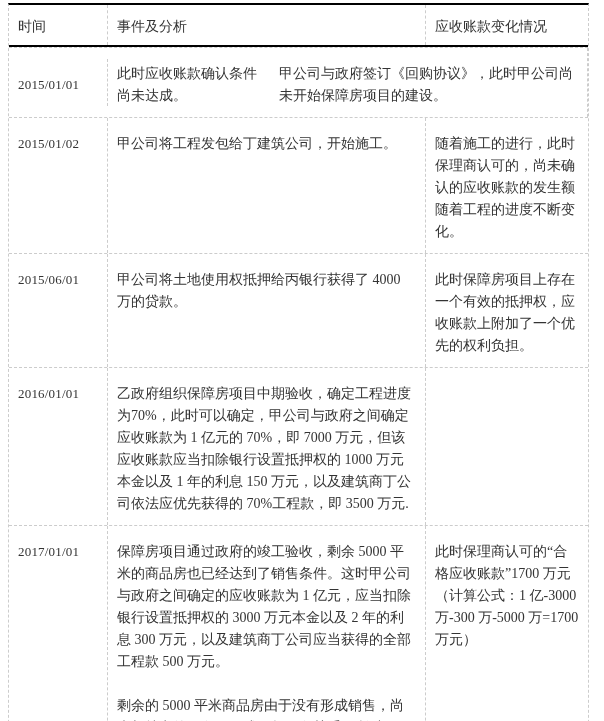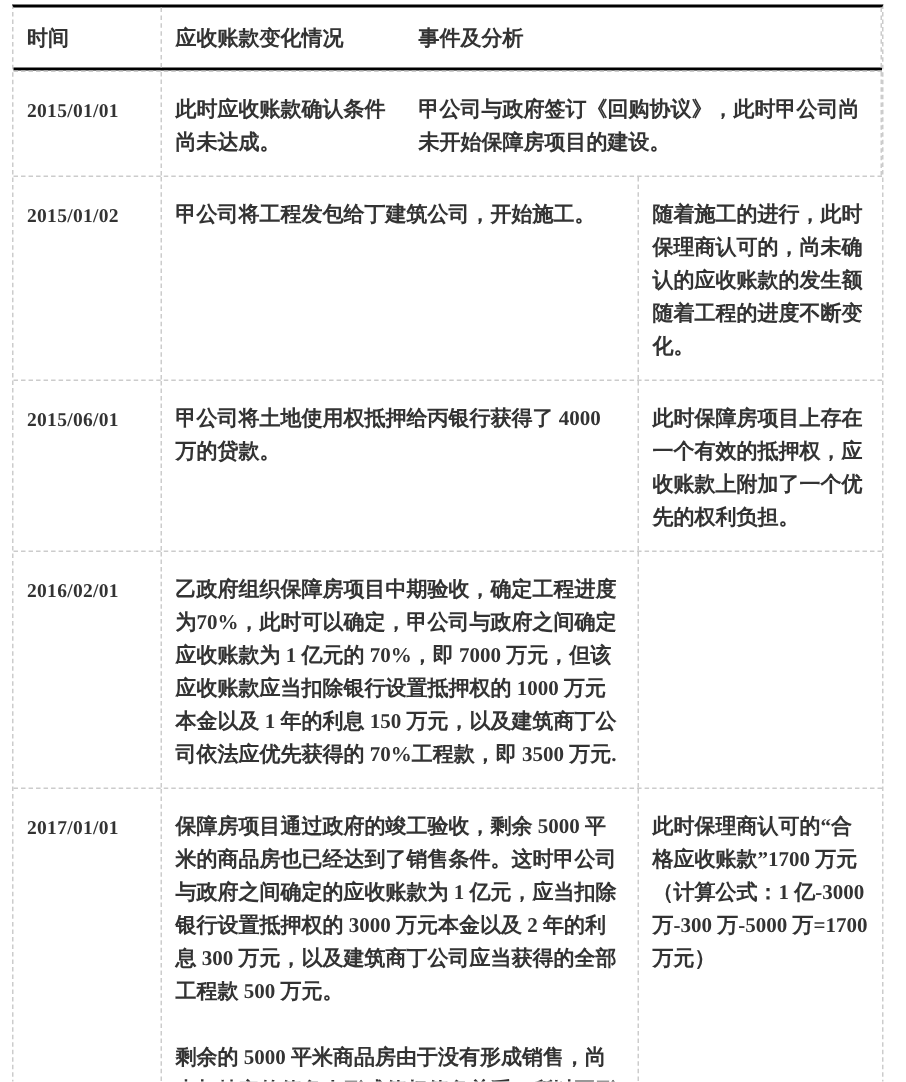--- a/index.html
+++ b/index.html
@@ -38,21 +38,20 @@
   .row.header {
     border-bottom: 2px solid #000000;
     min-height: 42px;
   }
   .cell {
     box-sizing: border-box;
     padding: 15px 9px 10px 9px;
     font-size: 14px;
     line-height: 22px;
     word-break: break-all;
-    font-weight: bold;
   }
   .c1 { width: 99px;  border-right: 1px dashed #cccccc; }
   .c2 { width: 318px; border-right: 1px dashed #cccccc; }
   .c3 { width: 163px; flex: 1; }
   .header .cell {
     display: flex;
     align-items: flex-end;
     padding-top: 6px;
     padding-bottom: 7px;
     font-size: 14px;
@@ -61,40 +60,40 @@
     font-size: 13px;
     letter-spacing: 0.2px;
     white-space: nowrap;
   }
   .cell p {
     margin: 0;
   }
   .cell p + p {
     margin-top: 22px;
   }
-  .r1 { min-height: 65px; }
+  .r1 { min-height: 65px; align-items: center; }
   .r2 { min-height: 108px; }
   .r3 { min-height: 112px; }
   .r4 { min-height: 142px; }
   .r5 { min-height: 241px; }
 </style>
 </head>
 <body>
 
 <div class="tbl">
 
   <div class="row header">
     <div class="cell c1">
         <span>时间</span>
       </div>
+    <div class="cell c2">
+        <span>事件及分析</span>
+      </div>
     <div class="cell c3">
         <span>应收账款变化情况</span>
-      </div>
-    <div class="cell c2">
-        <span>事件及分析</span>
       </div>
   </div>
 
   <div class="row r1">
     <div class="cell c1 date">2015/01/01</div>
     <div class="cell c3">此时应收账款确认条件尚未达成。</div>
     <div class="cell c2">甲公司与政府签订《回购协议》，此时甲公司尚未开始保障房项目的建设。</div>
   </div>
 
   <div class="row r2">
@@ -103,21 +102,21 @@
     <div class="cell c3">随着施工的进行，此时保理商认可的，尚未确认的应收账款的发生额随着工程的进度不断变化。</div>
   </div>
 
   <div class="row r3">
     <div class="cell c1 date">2015/06/01</div>
     <div class="cell c2">甲公司将土地使用权抵押给丙银行获得了 4000 万的贷款。</div>
     <div class="cell c3">此时保障房项目上存在一个有效的抵押权，应收账款上附加了一个优先的权利负担。</div>
   </div>
 
   <div class="row r4">
-    <div class="cell c1 date">2016/02/01</div>
+    <div class="cell c1 date">2016/01/01</div>
     <div class="cell c2">乙政府组织保障房项目中期验收，确定工程进度为70%，此时可以确定，甲公司与政府之间确定应收账款为 1 亿元的 70%，即 7000 万元，但该应收账款应当扣除银行设置抵押权的 1000 万元本金以及 1 年的利息 150 万元，以及建筑商丁公司依法应优先获得的 70%工程款，即 3500 万元.</div>
   </div>
 
   <div class="row r5">
     <div class="cell c1 date">2017/01/01</div>
     <div class="cell c2">
       <p>保障房项目通过政府的竣工验收，剩余 5000 平米的商品房也已经达到了销售条件。这时甲公司与政府之间确定的应收账款为 1 亿元，应当扣除银行设置抵押权的 3000 万元本金以及 2 年的利息 300 万元，以及建筑商丁公司应当获得的全部工程款 500 万元。</p>
       <p>剩余的 5000 平米商品房由于没有形成销售，尚未与特定的债务人形成债权债务关系，所以不形成应收账款。</p>
     </div>
     <div class="cell c3">此时保理商认可的“合格应收账款”1700 万元（计算公式：1 亿-3000 万-300 万-5000 万=1700 万元）</div>

